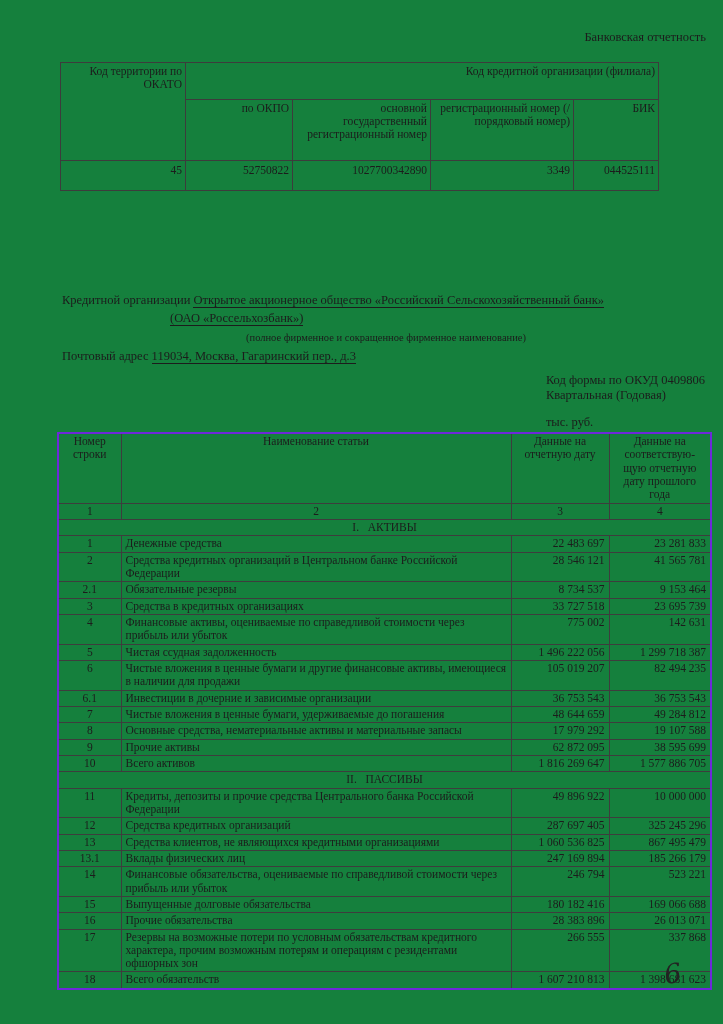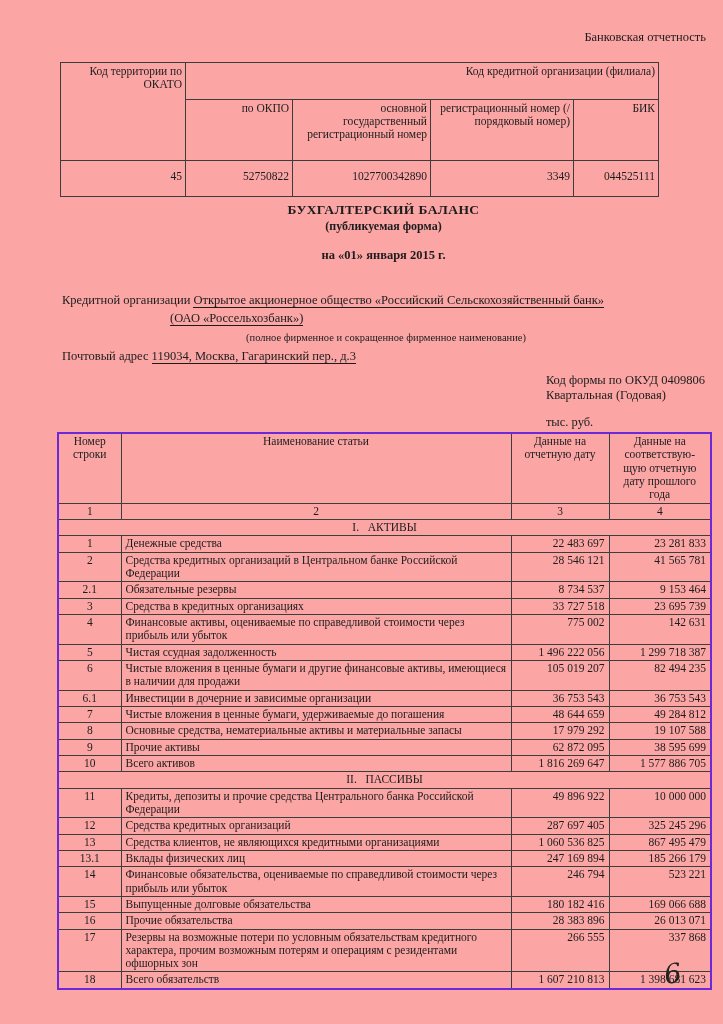--- a/index.html
+++ b/index.html
@@ -1,30 +1,30 @@
 <!DOCTYPE html>
 <html><head>
 <meta charset="utf-8">
 <style>
   html,body { margin:0; padding:0; background:#e8e8e6; }
   .page {
     position:relative; width:723px; height:1024px; margin:0 auto;
-    background:#fca5a5; color:#1c1c1c; overflow:hidden;
+    background:#15803d; color:#1c1c1c; overflow:hidden;
     font-family:"Liberation Serif","DejaVu Serif",serif;
   }
   
   .header-note { position:absolute; top:30px; right:17px; font-size:12.5px; }
 
   
   .codes-wrap { position:absolute; left:60px; top:62px; }
   table.codes { width:598px; border-collapse:collapse; table-layout:fixed; font-size:11.5px; line-height:1.15; }
   table.codes td { border:1.5px solid #3c3c3c; text-align:right; vertical-align:top; padding:2px 3px; }
   table.codes .org-hdr { height:32px; }
   table.codes .sub-hdr td { height:56px; }
-  table.codes .val-row td { height:24px; padding-top:9px; }
+  table.codes .val-row td { height:24px; padding-top:3px; }
 
   
   .title-block { position:absolute; left:57px; top:202px; width:653px; text-align:center; }
   .title-main { font-size:13.5px; font-weight:bold; letter-spacing:.4px; }
   .title-sub  { font-size:12px;  font-weight:bold; margin-top:1px; }
   .title-date { font-size:12.5px; font-weight:bold; margin-top:14px; }
 
   
   .org-block { position:absolute; left:62px; top:292px; width:648px; font-size:12.5px; line-height:17px; }
   .u { border-bottom:1px solid #1c1c1c; padding-bottom:0px; }
@@ -86,25 +86,20 @@
           <td>45</td>
           <td>52750822</td>
           <td>1027700342890</td>
           <td>3349</td>
           <td>044525111</td>
         </tr>
       </tbody>
     </table>
   </div>
 
-  <div class="title-block">
-    <div class="title-main">БУХГАЛТЕРСКИЙ БАЛАНС</div>
-    <div class="title-sub">(публикуемая форма)</div>
-    <div class="title-date">на «01» января 2015 г.</div>
-  </div>
 
   <div class="org-block">
     <div>
       <span>Кредитной организации</span>
       <span class="u">Открытое акционерное общество «Российский Сельскохозяйственный банк»</span>
     </div>
     <div class="org-line2">
       <span class="u">(ОАО «Россельхозбанк»)</span>
     </div>
     <div class="org-caption">(полное фирменное и сокращенное фирменное наименование)</div>

